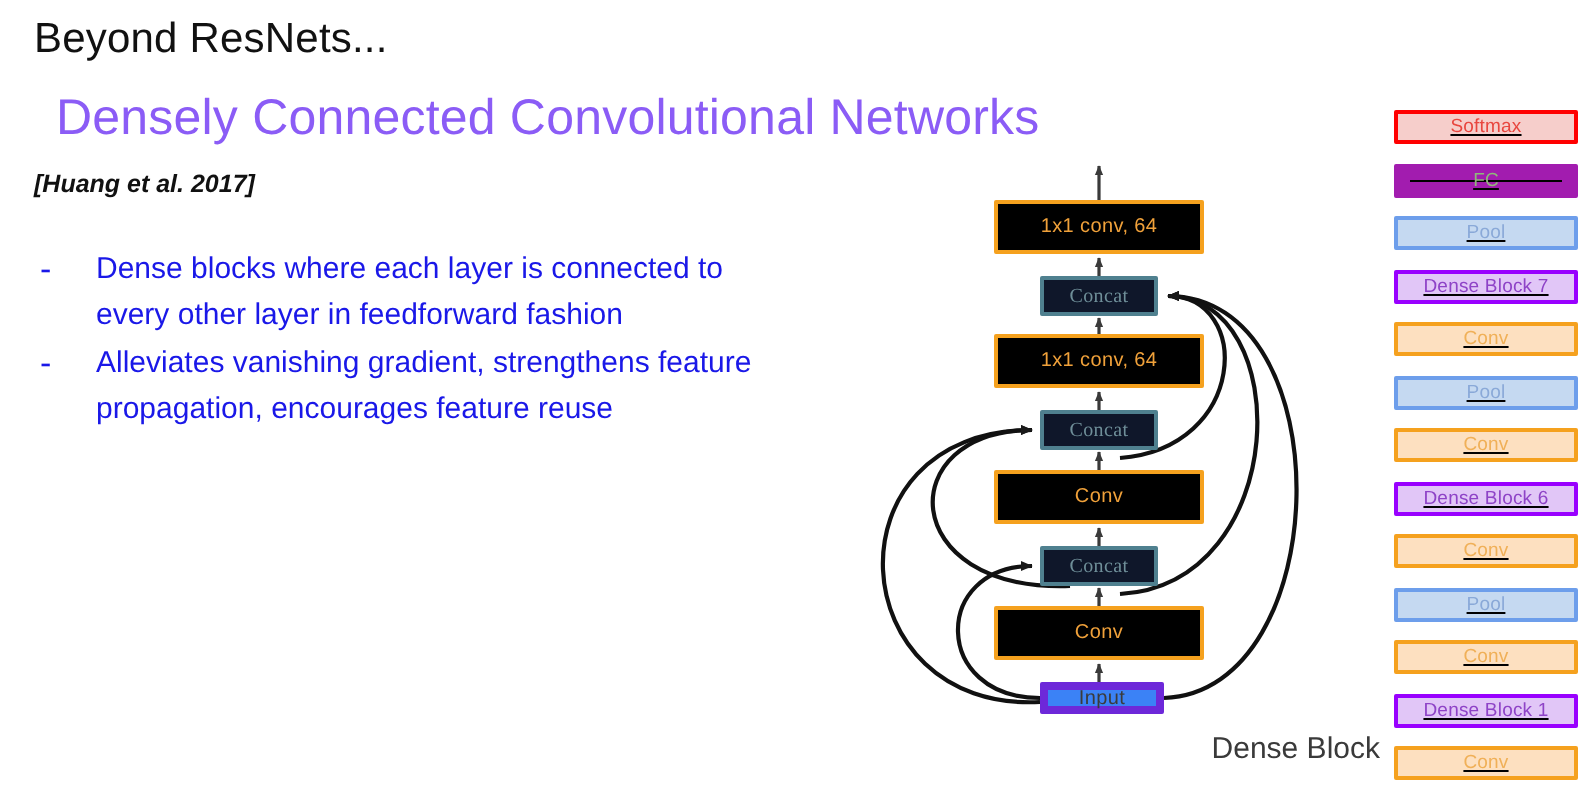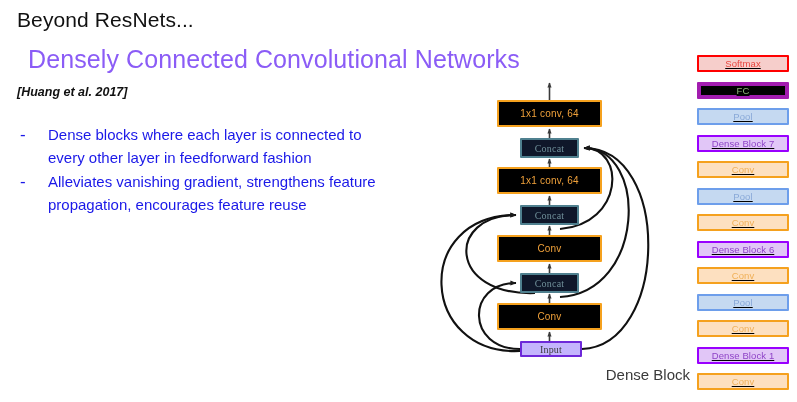--- a/index.html
+++ b/index.html
@@ -53,39 +53,39 @@
     font-size:10px;letter-spacing:.2px;
     border-radius:1px;
   }
   .dbox.conv{
     background:#000000;border:2px solid #f5a11e;color:#f0a13a;
   }
   .dbox.concat{
     background:#0f172a;border:2px solid #4f808f;color:#6f8f99;font-family:Liberation Serif, serif;
   }
   .dbox.input{
-    background:#c4b5fd;border:2px solid #6d28d9;color:#3b3b3b;font-family:Liberation Serif, serif;
+    background:#3b82f6;border:4px solid #6d28d9;color:#3b3b3b;
   }
   #dense-caption{
     position:absolute;left:400px;top:366px;width:290px;
     text-align:right;font-size:15px;color:#3a3a3a;
   }
 
   
   #arch-col{position:absolute;left:697px;top:55px;width:92px;text-decoration:underline;}
   .arow{
     box-sizing:border-box;
     height:17px;margin-bottom:9.5px;
     display:flex;align-items:center;justify-content:center;
     font-size:9.5px;letter-spacing:.1px;
     border-radius:1px;
   }
   .arow:last-child{margin-bottom:0;}
   .a-softmax{background:#f6cecb;border:2px solid #ff0000;color:#e8463f;}
-  .a-fc{background:#000000;border:4px solid #a21caf;color:#8fb77a;}
+  .a-fc{background:#000000;border:8px solid #a21caf;color:#8fb77a;}
   .a-pool{background:#c5d9f1;border:2px solid #6d9eeb;color:#8aa9d8;}
   .a-dense{background:#e1c6f7;border:2px solid #9900ff;color:#8e43c7;}
   .a-conv{background:#fde0c0;border:2px solid #f5a11e;color:#f0b058;}
 </style>
 </head>
 <body>
 
 <div class="slide">
 
   <div id="kicker">Beyond ResNets...</div>

